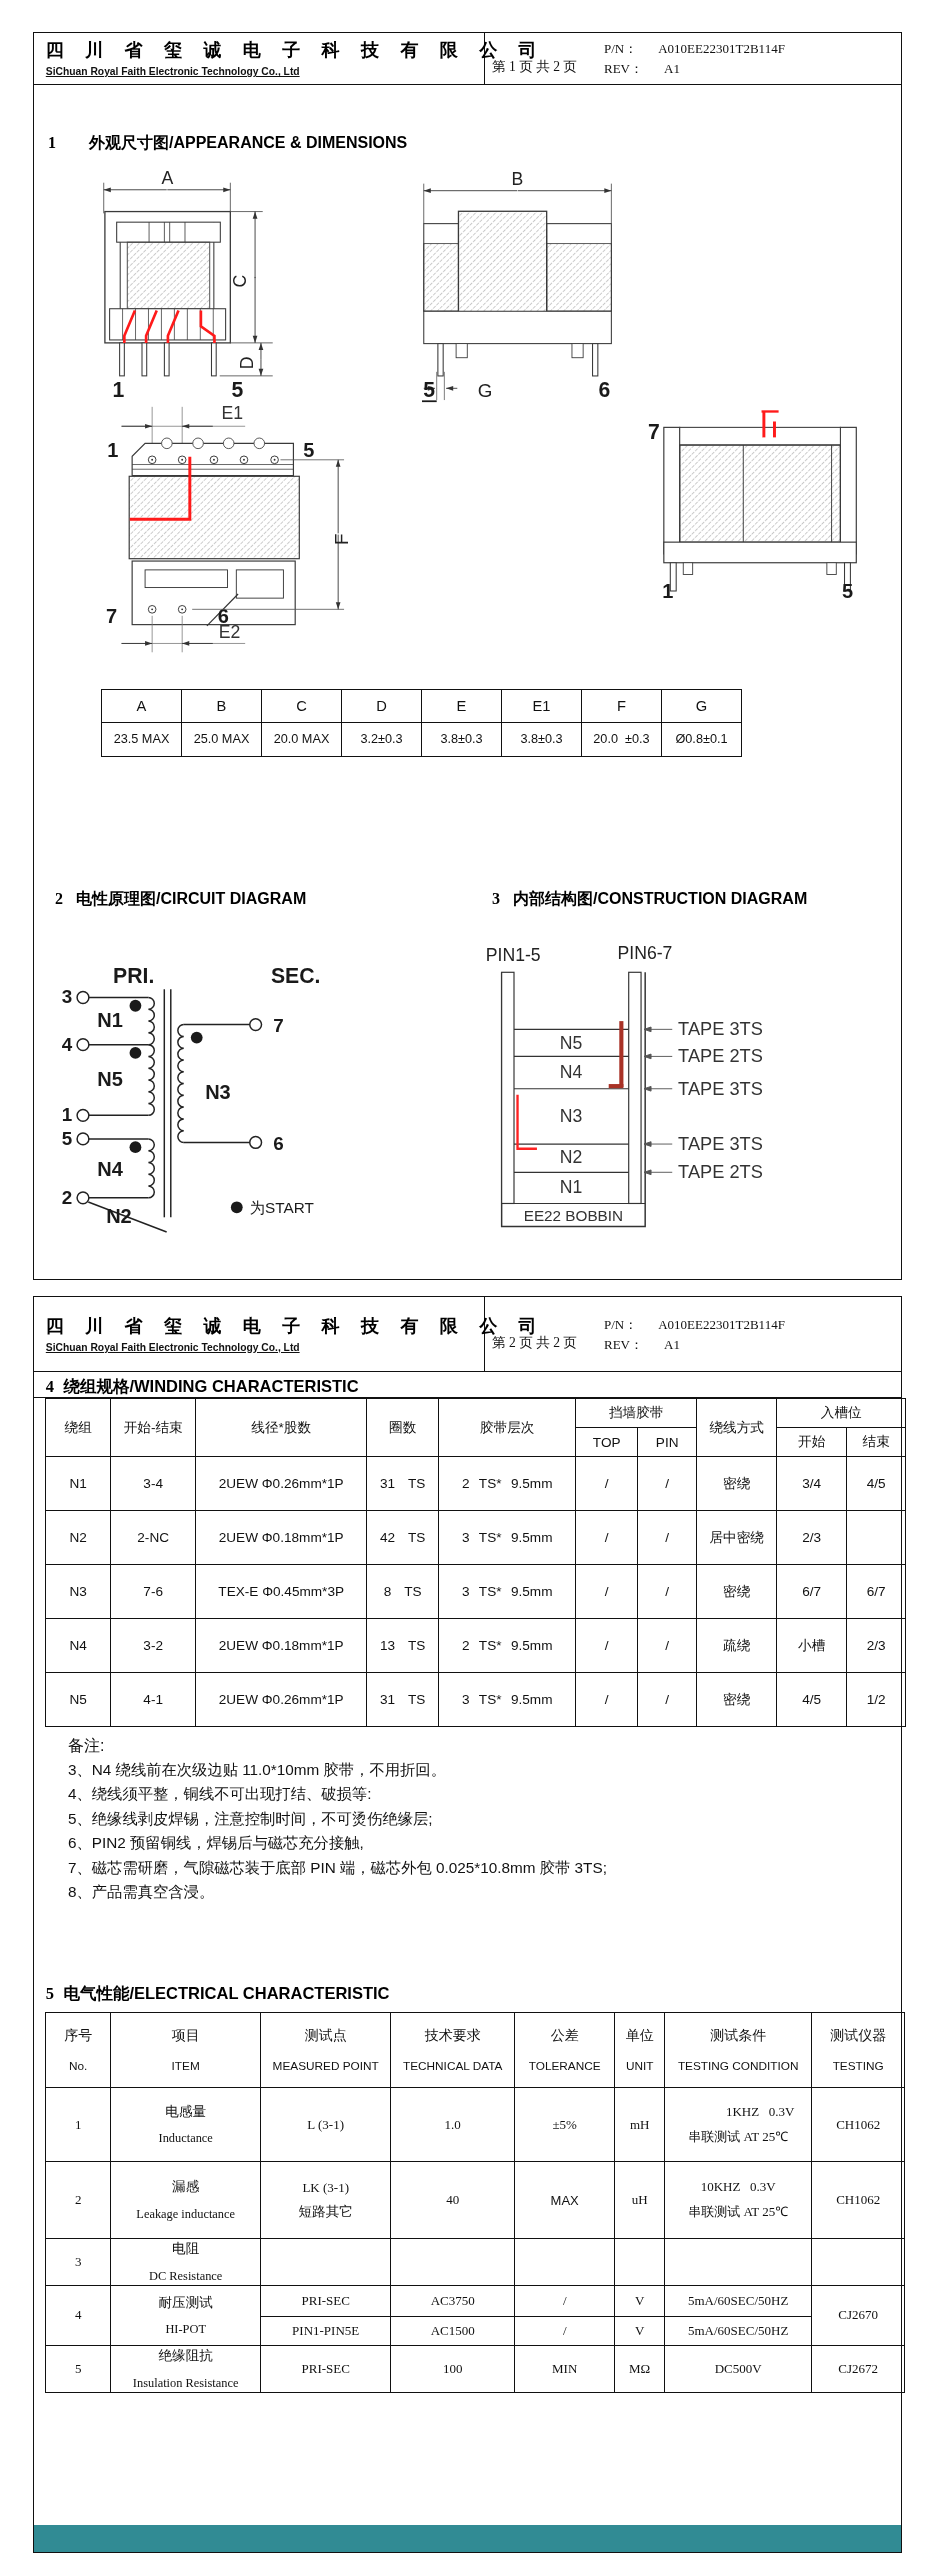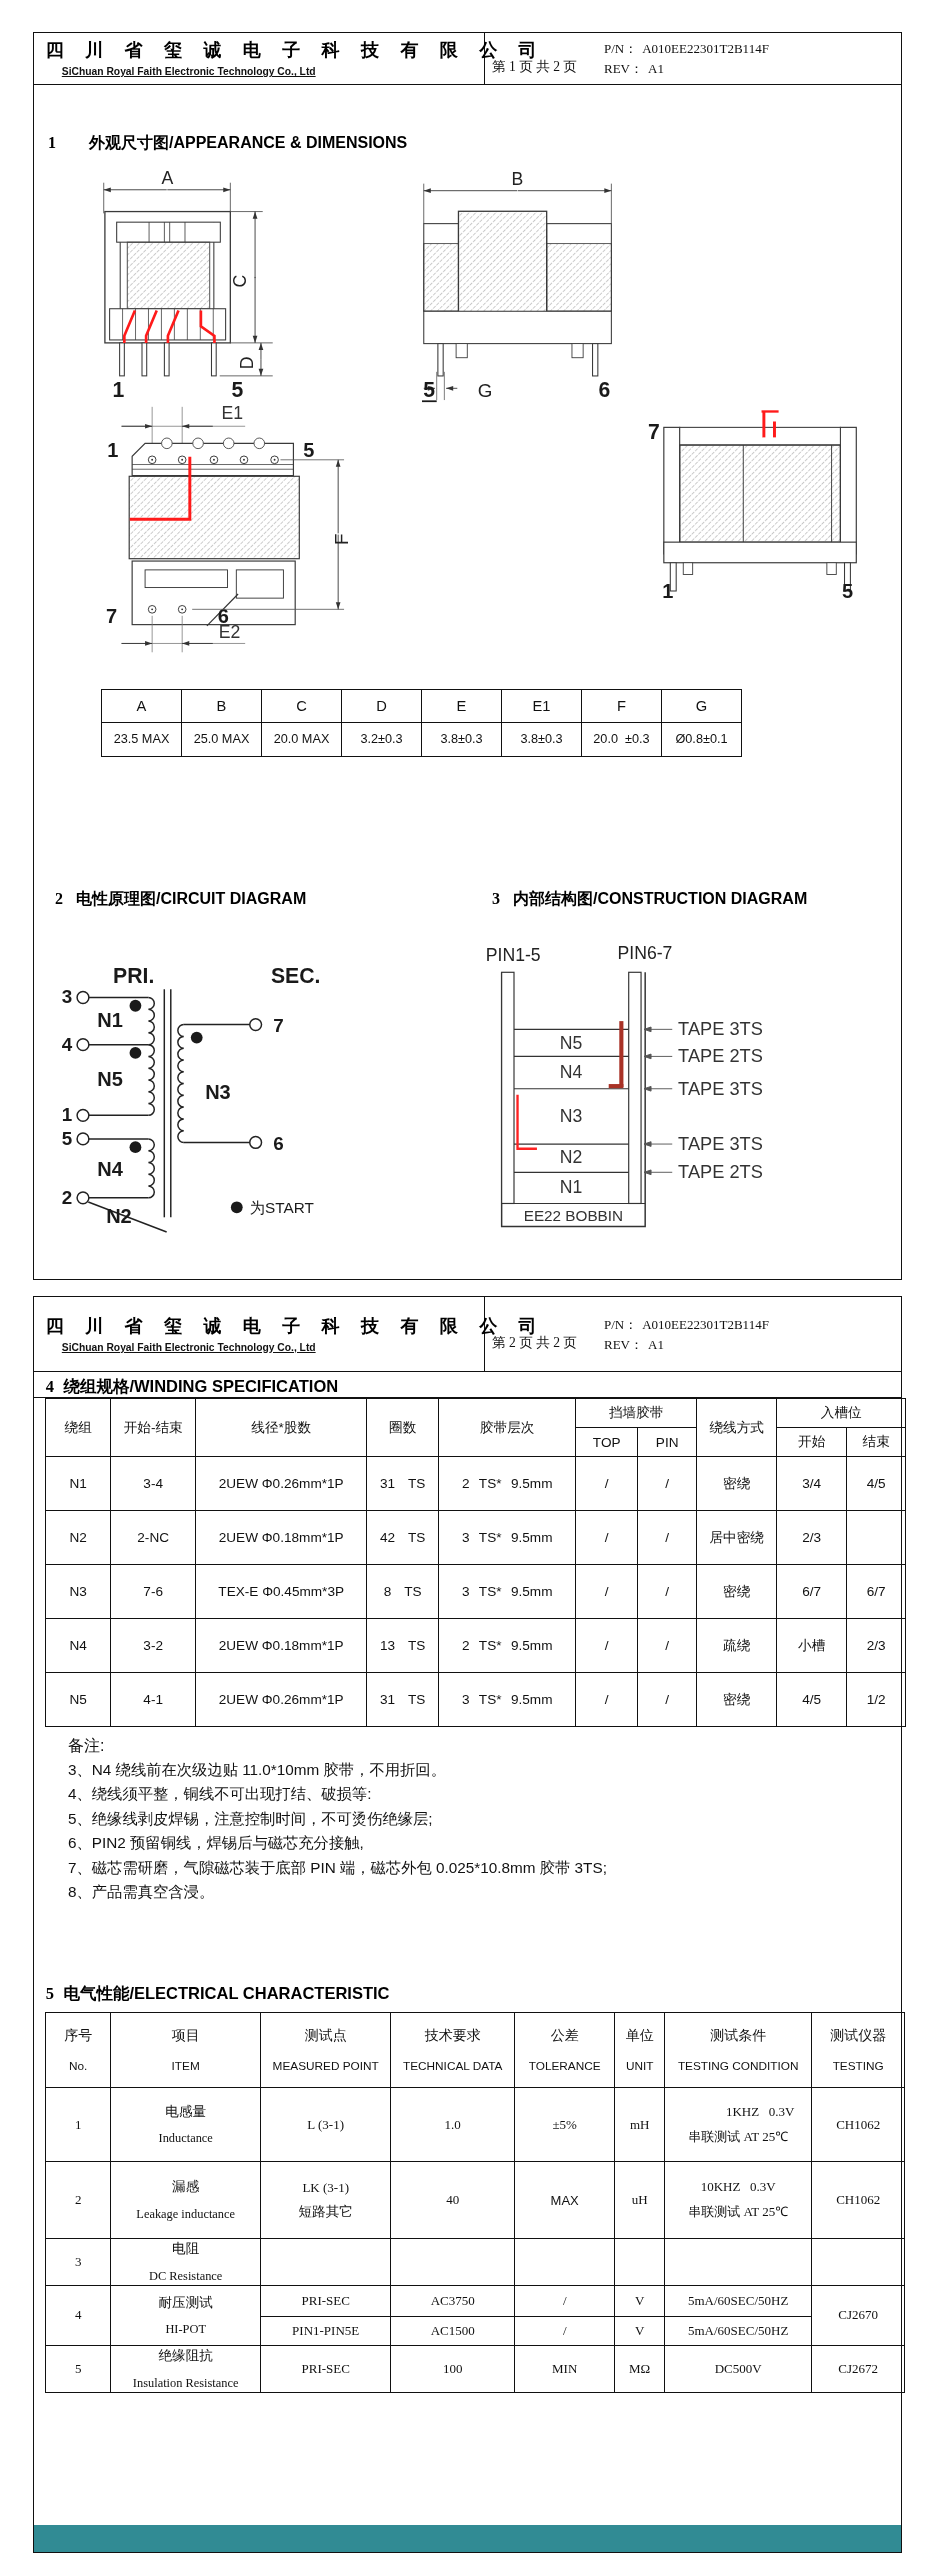--- a/index.html
+++ b/index.html
@@ -2,24 +2,24 @@
 <html style="font-size:9.4px"><head>
 <meta charset="utf-8">
 <style>
   html,body{margin:0;padding:0;}
   body{width:934px;height:2576px;position:relative;background:#fff;font-family:"Liberation Serif",serif;color:#111;}
   .abs{position:absolute;}
   .frame{position:absolute;border:1.2px solid #111;background:#fff;}
   .hline{position:absolute;border-top:1.2px solid #111;height:0;}
   .vline{position:absolute;border-left:1.2px solid #111;width:0;}
   .company-cn{font-family:"Liberation Sans",sans-serif;font-weight:bold;font-size:18px;letter-spacing:8.2px;white-space:nowrap;color:#000;}
-  .company-en{font-family:"Liberation Sans",sans-serif;font-weight:bold;font-size:10.3px;text-decoration:underline;margin-top:4.1px;white-space:nowrap;margin-left:16px;}
+  .company-en{font-family:"Liberation Sans",sans-serif;font-weight:bold;font-size:10.3px;text-decoration:underline;margin-top:4.1px;white-space:nowrap;}
   .page-info{font-size:13.6px;white-space:pre;}
   .pn-block{font-size:13px;line-height:20.6px;}
-  .pn-row{display:flex;gap:5px;white-space:pre;}
+  .pn-row{display:flex;gap:21px;white-space:pre;}
   .sec-title{position:absolute;display:flex;align-items:baseline;font-weight:bold;font-size:16px;white-space:nowrap;color:#000;}
   .sec-title .num{font-family:"Liberation Serif",serif;}
   .sec-title .txt{font-family:"Liberation Sans","Liberation Serif",sans-serif;}
   svg text{font-family:"Liberation Sans",sans-serif;}
   table{border-collapse:collapse;table-layout:fixed;}
   
   .dtable{font-family:"Liberation Sans",sans-serif;}
   .dtable th,.dtable td{border:1.2px solid #111;text-align:center;vertical-align:middle;font-weight:normal;}
   .dtable th{font-size:14.7px;height:29.5px;}
   .dtable td{font-size:12.7px;height:31px;white-space:pre;}
@@ -422,21 +422,21 @@
     <div class="company-en">SiChuan Royal Faith Electronic Technology Co., Ltd</div>
   </div>
   <div class="abs page-info" style="left:458px;top:37px;">第 2 页 共 2 页</div>
   <div class="abs pn-block" style="left:570px;top:17.7px;">
     <div class="pn-row"><span>P/N：</span><span>A010EE22301T2B114F</span></div>
     <div class="pn-row"><span>REV：</span><span>A1</span></div>
   </div>
 
   <div class="sec-title" style="left:11.8px;top:79px;gap:9.4px;font-size:16.5px;">
     <span class="num">4</span>
-    <span class="txt">绕组规格/WINDING SPECIFICATION</span>
+    <span class="txt">绕组规格/WINDING CHARACTERISTIC</span>
   </div>
   <div class="hline" style="left:0;right:0;top:100px;border-top-width:0.9px;"></div>
 
   <table class="wtable abs" style="left:11.2px;top:101px;width:859px;">
     <colgroup>
       <col style="width:65px">
         <col style="width:85px">
         <col style="width:171px">
         <col style="width:72px">
         <col style="width:137px">

